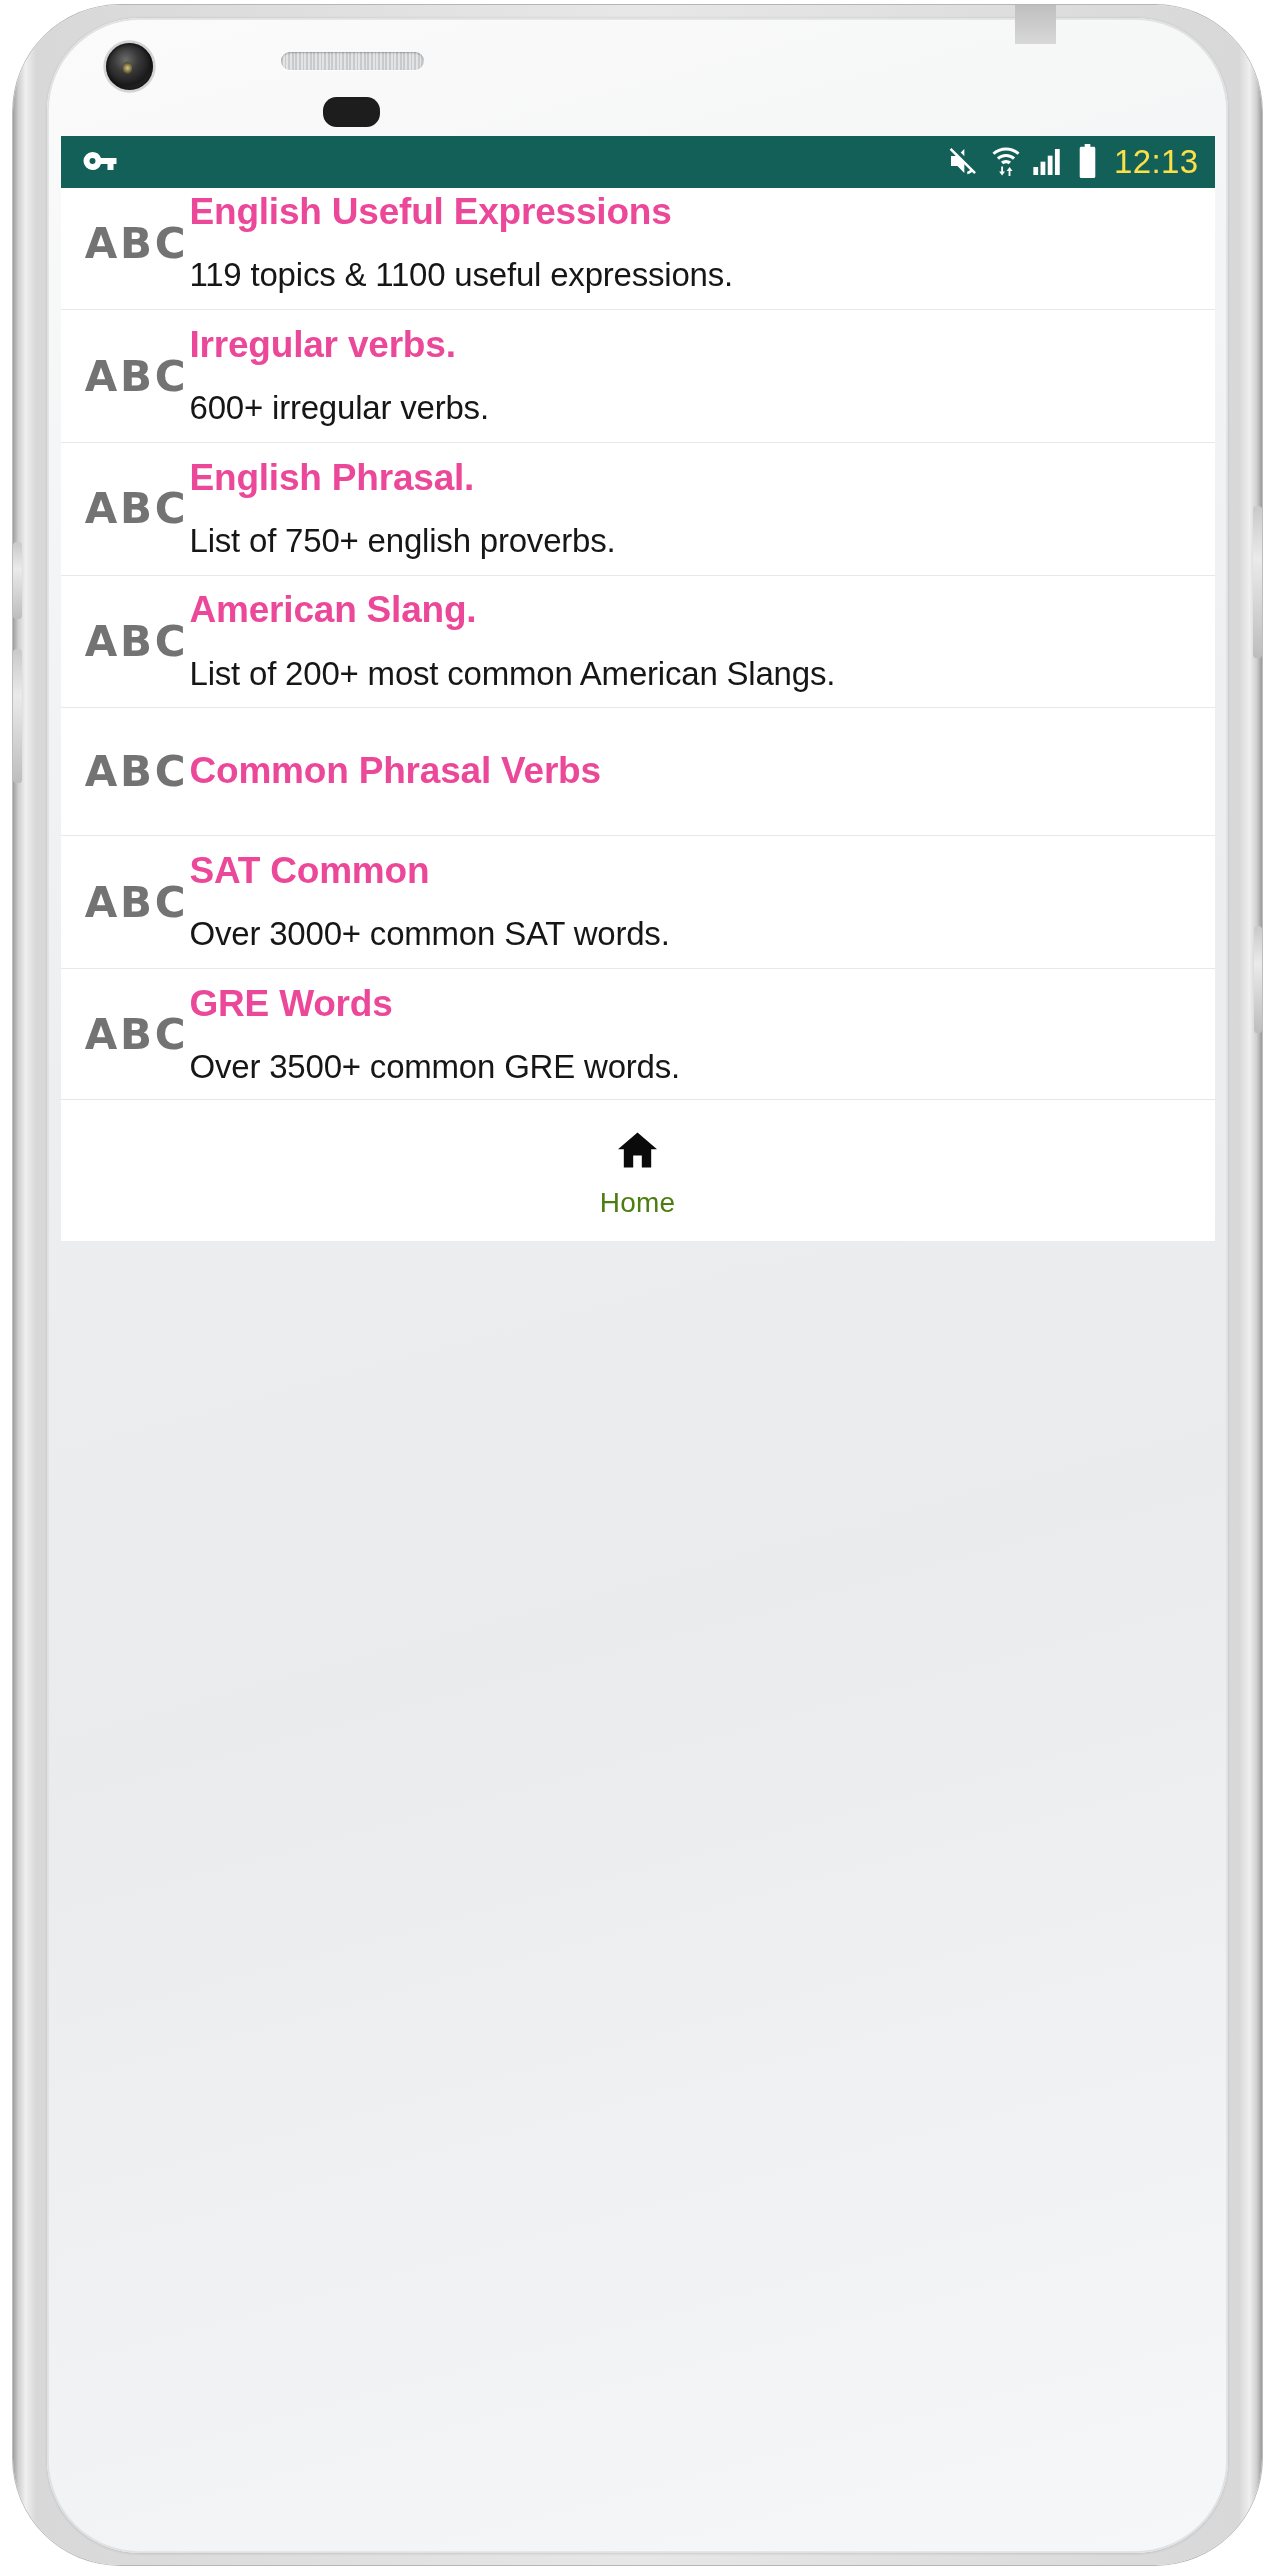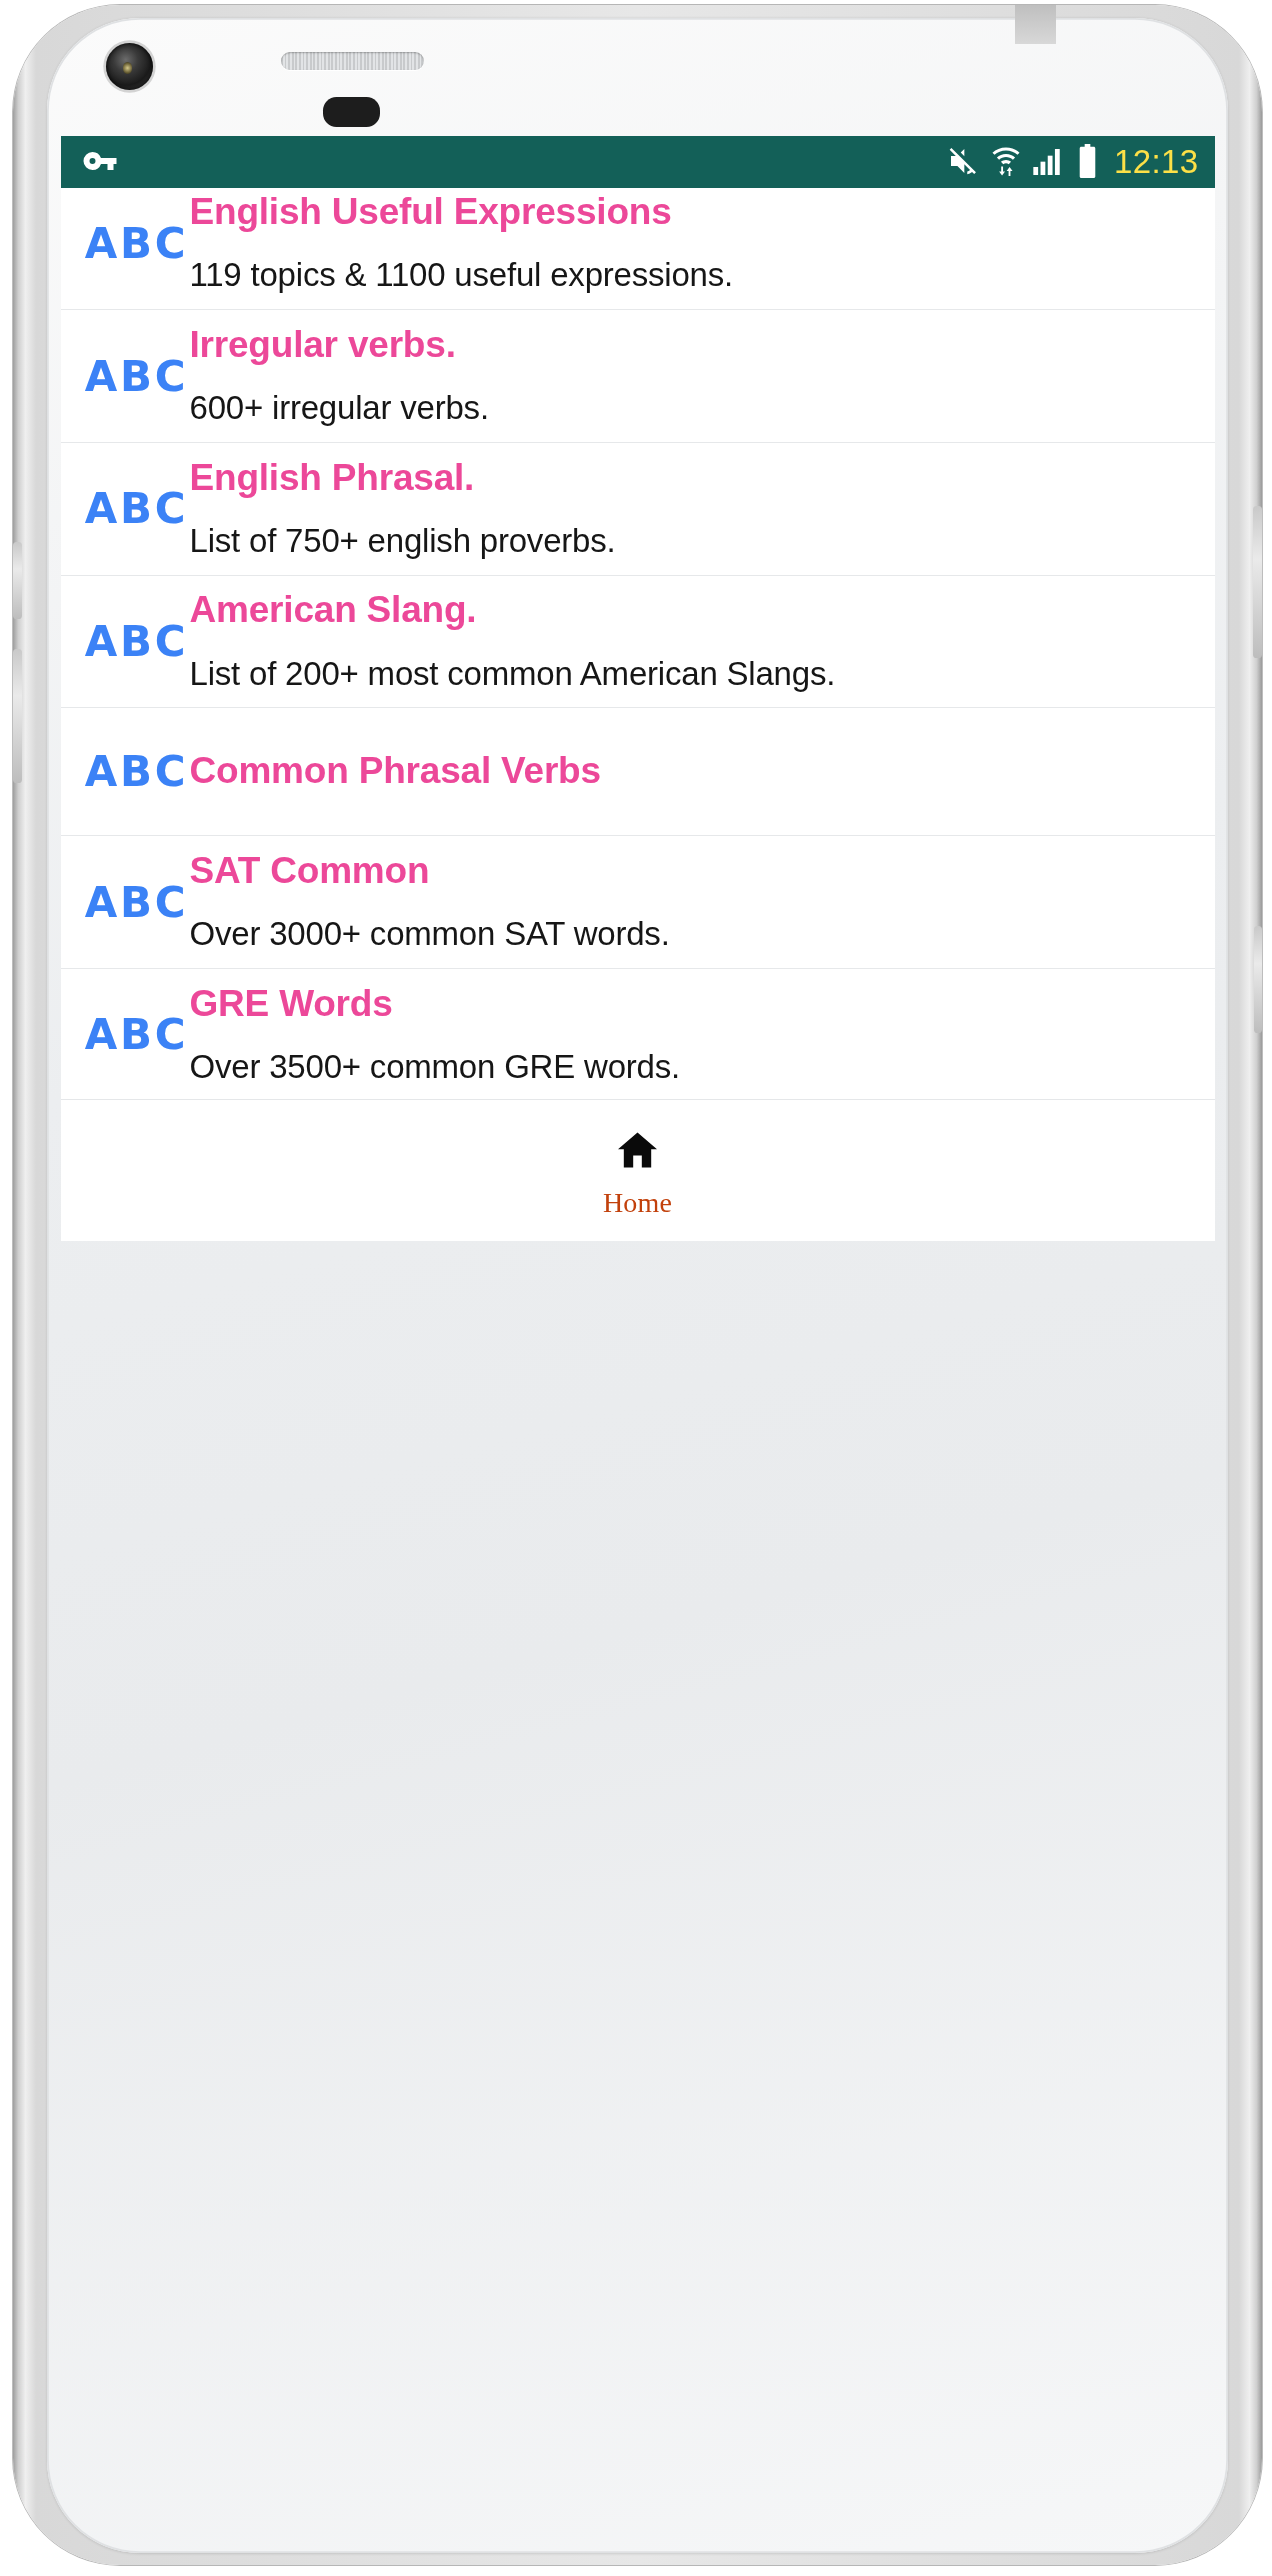--- a/index.html
+++ b/index.html
@@ -119,21 +119,21 @@
   .item-icon{
     width:113px; flex:0 0 113px;
     display:flex; align-items:center; justify-content:center;
     padding-left:7.2px;
   }
   .abc-glyph{
     font-family:"DejaVu Sans", sans-serif;
     font-weight:bold;
     font-size:42px;
     letter-spacing:2.7px;
-    color:#3b82f6;
+    color:#737373;
     user-select:none;
   }
   .item-text{ flex:1; padding:12.5px 5.4px 14.3px 0; }
   .item-title{
     color:#ec4899;
     font-size:37px;
     font-weight:bold;
     line-height:1.17;
     letter-spacing:-0.2px;
   }
@@ -156,21 +156,21 @@
     z-index:5;
   }
   .nav-item{
     flex:1;
     display:flex; flex-direction:column;
     align-items:center; justify-content:center;
     gap:10.7px;
     padding-top:5.4px;
   }
   .nav-label{ font-size:28px; letter-spacing:0.2px; }
-  .nav-item.inactive .nav-label{ color:#c2410c;font-family:Liberation Serif, serif; }
+  .nav-item.inactive .nav-label{ color:#4d7c0f; }
   .nav-item.active   .nav-label{ color:#0e6157; }
 </style>
 </head>
 <body>
 
 <div id="phone-frame">
   <div class="shell-outer"></div>
   <div class="shell-body"></div>
 
   <div class="top-notch"></div>

